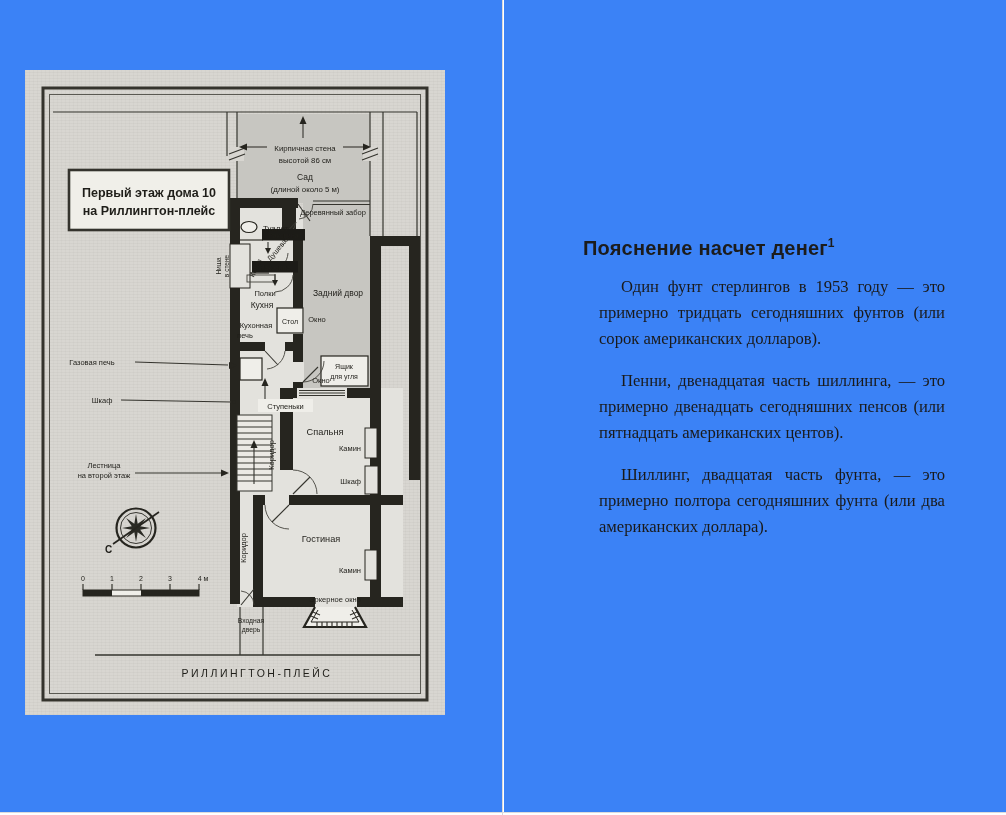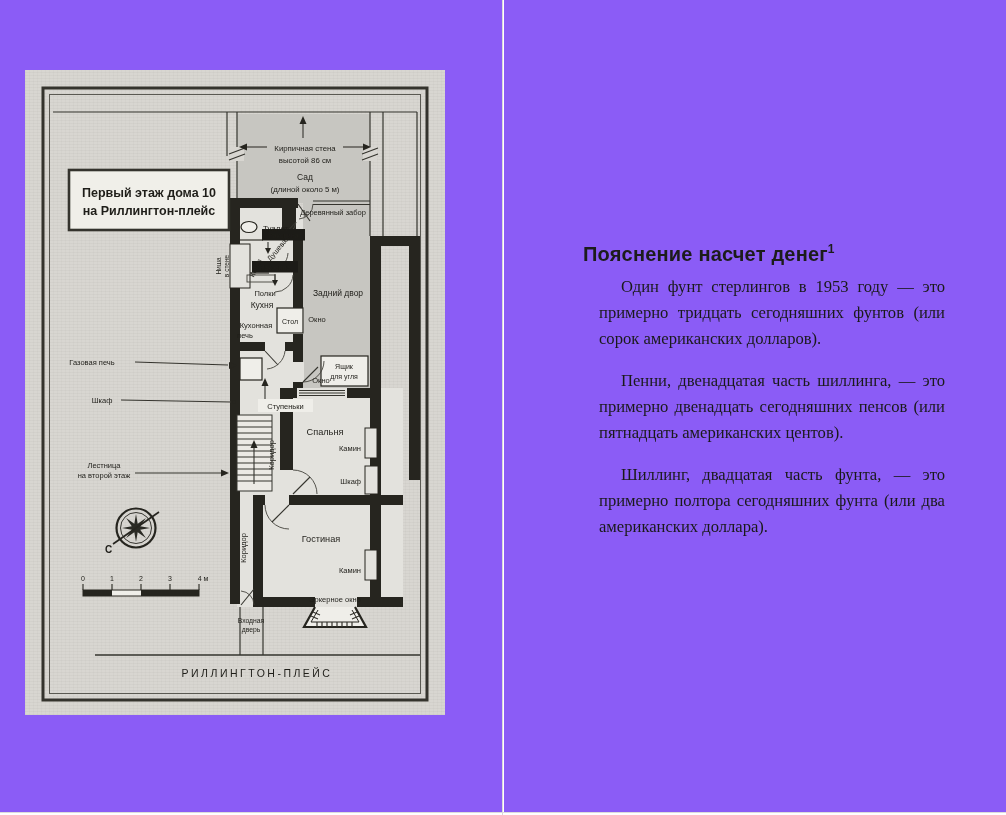--- a/index.html
+++ b/index.html
@@ -2,21 +2,21 @@
 <html lang="ru"><head>
 <meta charset="utf-8">
 <style>
   html,body{margin:0;padding:0;}
   body{
     width:1006px;height:815px;position:relative;background:#ffffff;
     font-family:"Liberation Sans",sans-serif;overflow:hidden;
   }
   .page-divider{position:absolute;left:502px;top:0;width:1px;height:815px;background:#d8d8d8;}
   .bottom-rule{position:absolute;left:0;bottom:2px;width:1006px;height:1px;background:#dcdcdc;}
-  .page{position:absolute;top:0;width:502px;height:813px;background:#8b5cf6;}
+  .page{position:absolute;top:0;width:502px;height:813px;background:#3b82f6;}
   .page-left{left:0;}
   .page-right{left:504px;}
   
   .plan-wrap{
     position:absolute;left:25px;top:70px;width:420px;height:645px;
     background:
       repeating-linear-gradient(0deg, rgba(40,38,30,.03) 0 1px, rgba(0,0,0,0) 1px 3px),
       repeating-linear-gradient(90deg, rgba(40,38,30,.025) 0 1px, rgba(0,0,0,0) 1px 4px),
       #d8d6d1;
   }
@@ -24,21 +24,21 @@
   svg text{fill:#1f1e19;font-family:"Liberation Sans",sans-serif;}
   .wall{fill:#26251f;}
   .thin{stroke:#35342e;stroke-width:1.2;fill:none;}
   .arc{stroke:#44433c;stroke-width:.9;fill:none;}
   .leaf{stroke:#35342e;stroke-width:1.1;fill:none;}
   .whitebox{fill:#efeee9;stroke:#26251f;stroke-width:1.2;}
   .recess{fill:#e3e2dd;stroke:#26251f;stroke-width:1;}
   .ah{fill:#26251f;}
   
   .money-head{
-    position:absolute;left:583px;top:228px;width:390px;
+    position:absolute;left:583px;top:222px;width:390px;
     font-size:20px;line-height:26px;color:#1c1c1c;letter-spacing:.2px;
   }
   .money-head sup{font-size:12px;line-height:0;}
   .money-body{
     position:absolute;left:583px;top:258px;width:378px;
     font-family:"Liberation Serif",serif;font-size:16.6px;line-height:26px;color:#1a1a1a;
     text-align:justify;
   }
   .money-body p{margin:16px;text-indent:22px;}
 </style>

